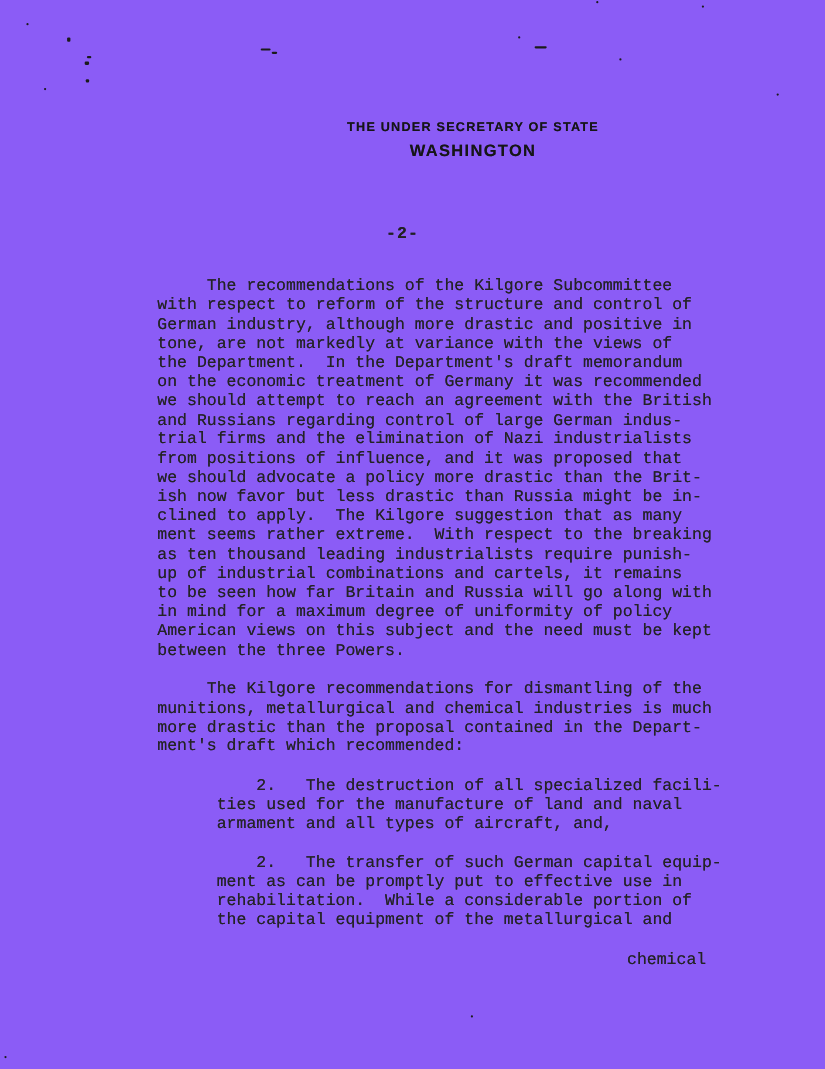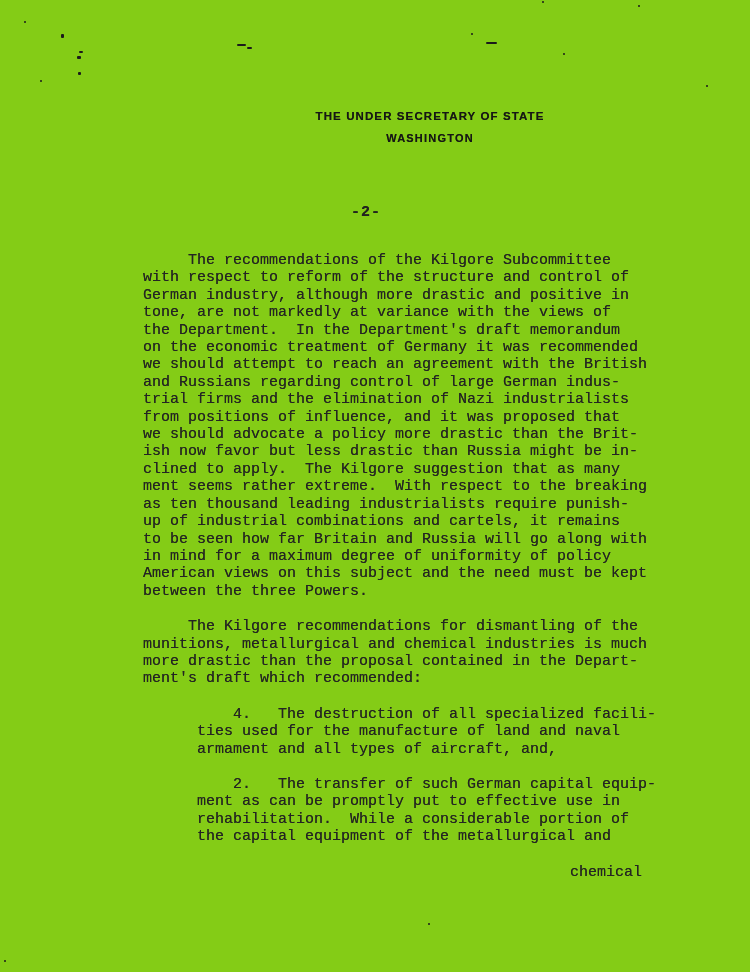--- a/index.html
+++ b/index.html
@@ -4,21 +4,21 @@
 <style>
   html, body {
     margin: 0;
     padding: 0;
     background: #f6f6f4;
   }
   .page {
     position: relative;
     width: 750px;
     height: 972px;
-    background: #84cc16;
+    background: #8b5cf6;
     overflow: hidden;
     font-family: "Liberation Mono", "DejaVu Sans Mono", monospace;
     color: #1e1e1e;
   }
   
   .letterhead {
     position: absolute;
     top: 110px;
     left: 250px;
     width: 360px;
@@ -28,21 +28,21 @@
   }
   .letterhead .lh1 {
     font-size: 11.5px;
     font-weight: bold;
     letter-spacing: 1.1px;
     line-height: 12px;
     text-shadow: 0 0 0.5px rgba(0,0,0,0.6);
   }
   .letterhead .lh2 {
     margin-top: 10px;
-    font-size: 11px;
+    font-size: 15px;
     font-weight: bold;
     letter-spacing: 1.2px;
     line-height: 12px;
     text-shadow: 0 0 0.5px rgba(0,0,0,0.6);
   }
   
   .pagenum {
     position: absolute;
     top: 204px;
     left: 0;
@@ -114,21 +114,21 @@
         <div class="line">American views on this subject and the need must be kept</div>
         <div class="line">between the three Powers.</div>
       </div>
     <div class="para">
         <div class="line">     The Kilgore recommendations for dismantling of the</div>
         <div class="line">munitions, metallurgical and chemical industries is much</div>
         <div class="line">more drastic than the proposal contained in the Depart-</div>
         <div class="line">ment's draft which recommended:</div>
       </div>
     <div class="para">
-        <div class="line">          4.   The destruction of all specialized facili-</div>
+        <div class="line">          2.   The destruction of all specialized facili-</div>
         <div class="line">      ties used for the manufacture of land and naval</div>
         <div class="line">      armament and all types of aircraft, and,</div>
       </div>
     <div class="para">
         <div class="line">          2.   The transfer of such German capital equip-</div>
         <div class="line">      ment as can be promptly put to effective use in</div>
         <div class="line">      rehabilitation.  While a considerable portion of</div>
         <div class="line">      the capital equipment of the metallurgical and</div>
       </div>
     <div class="catchword">chemical</div>

